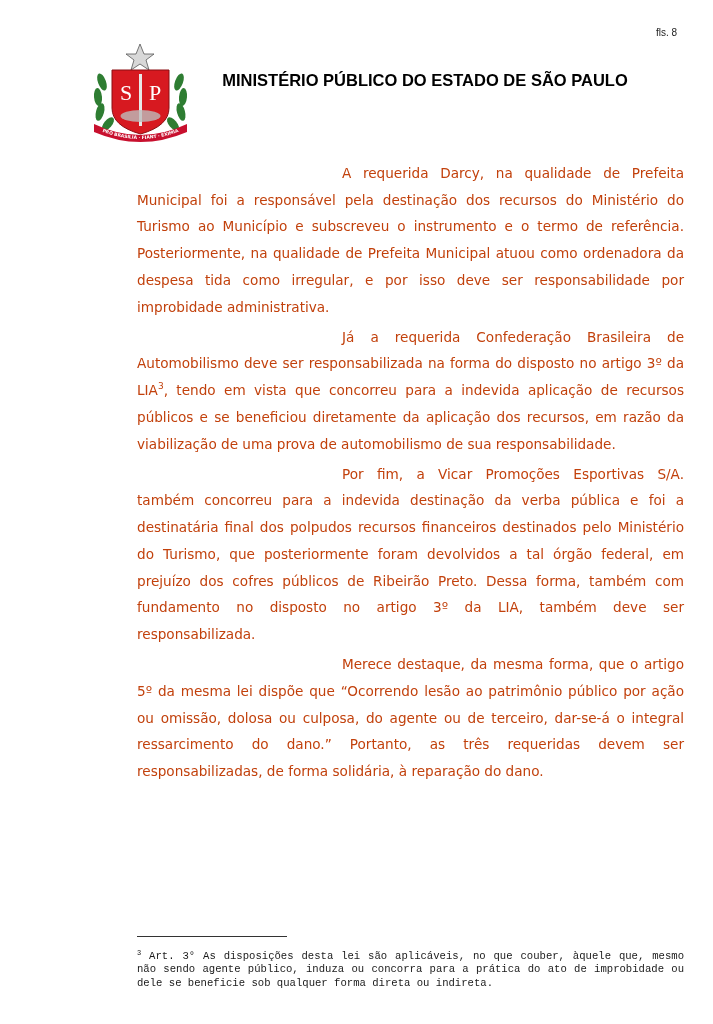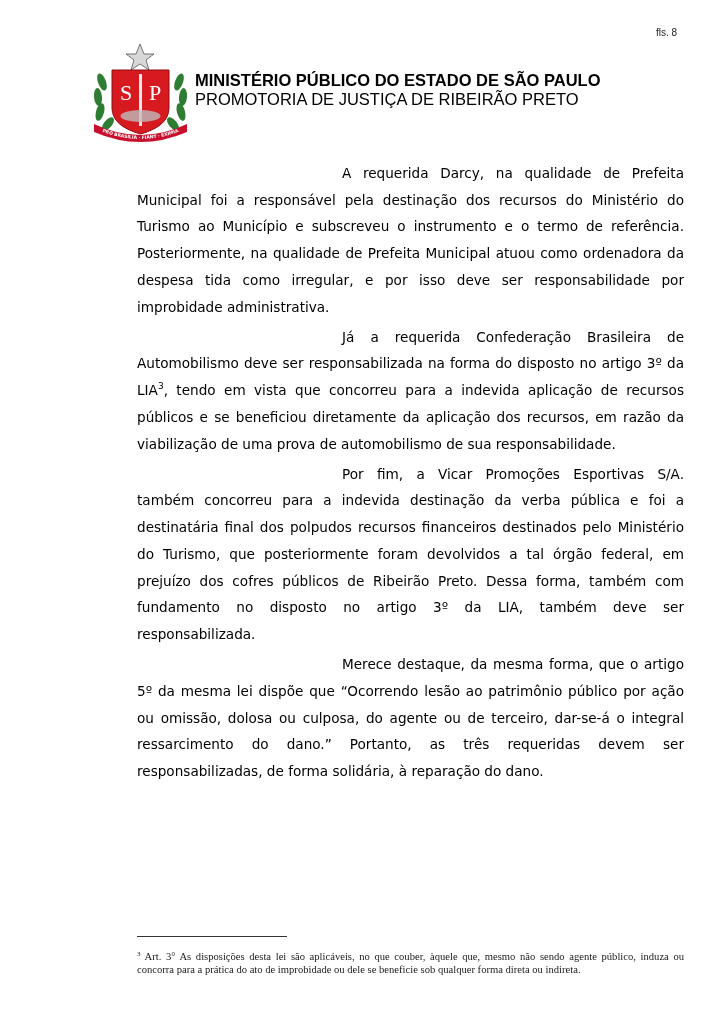--- a/index.html
+++ b/index.html
@@ -1,26 +1,26 @@
 <!DOCTYPE html>
 <html><head>
 <meta charset="utf-8">
 <style>
   html, body { margin: 0; padding: 0; background: #ffffff; }
   body { width: 713px; height: 1024px; position: relative; overflow: hidden; color: #111; }
   .page-num { position: absolute; top: 27px; left: 656px; font-family: "Liberation Sans", sans-serif; font-size: 10px; color: #222; }
   .logo { position: absolute; left: 88px; top: 42px; width: 105px; height: 105px; }
-  .header { position: absolute; left: 195px; top: 71px; width: 460px; text-align: left; font-family: "Liberation Sans", sans-serif; color: #000; }
+  .header { position: absolute; left: 195px; top: 71px; width: 460px; text-align: center; font-family: "Liberation Sans", sans-serif; color: #000; }
   .header .l1 { font-weight: bold; font-size: 16.5px; line-height: 19px; letter-spacing: 0px; }
   .header .l2 { font-size: 16.5px; line-height: 19px; }
-  .body { position: absolute; left: 137px; top: 160px; width: 547px; font-family: "DejaVu Sans", sans-serif; font-size: 13.6px; line-height: 26.7px; color: #000000; }
+  .body { position: absolute; left: 137px; top: 160px; width: 547px; font-family: "DejaVu Sans", sans-serif; font-size: 13.6px; line-height: 26.7px; color: #c2410c; }
   .para { text-align: justify; text-indent: 205px; margin: 0 0 3.5px 0; }
   sup { font-size: 9px; line-height: 0; vertical-align: 6px; }
   .fn-rule { position: absolute; left: 137px; top: 936px; width: 150px; border-top: 1px solid #333; }
-  .footnote { position: absolute; left: 137px; top: 950px; width: 547px; font-family: Liberation Serif, serif; font-size: 10.6px; line-height: 13.3px; text-align: justify; color: #1a1a1a; }
+  .footnote { position: absolute; left: 137px; top: 950px; width: 547px; font-family: Liberation Mono, monospace; font-size: 10.6px; line-height: 13.3px; text-align: justify; color: #1a1a1a; }
   .footnote sup { font-size: 7px; vertical-align: 4px; }
 </style>
 </head>
 <body>
 
 <div class="page-num">fls. 8</div>
 
 <svg class="logo" viewBox="0 0 105 105">
 
   <g fill="#2e7d32">
@@ -46,21 +46,20 @@
 
   <path d="M6 82 Q52.5 104 99 82 L99 90 Q52.5 110 6 90 Z" fill="#c8102e"></path>
   <text font-family="DejaVu Sans, sans-serif" font-size="4.5" fill="#ffffff" font-weight="bold">
     <textPath href="#ribbonPath" startOffset="50%" text-anchor="middle">PRO BRASILIA · FIANT · EXIMIA</textPath>
   </text>
   <path id="ribbonPath" d="M10 88 Q52.5 106 95 88" fill="none"></path>
 </svg>
 
 <div class="header">
   <div class="l1">MINISTÉRIO PÚBLICO DO ESTADO DE SÃO PAULO</div>
-  <div class="l2">PROMOTORIA DE JUSTIÇA DE RIBEIRÃO PRETO</div>
 </div>
 
 <div class="body">
   <p class="para">A requerida Darcy, na qualidade de Prefeita Municipal foi a responsável pela destinação dos recursos do Ministério do Turismo ao Município e subscreveu o instrumento e o termo de referência. Posteriormente, na qualidade de Prefeita Municipal atuou como ordenadora da despesa tida como irregular, e por isso deve ser responsabilidade por improbidade administrativa.</p>
   <p class="para"><span>Já a requerida Confederação Brasileira de Automobilismo deve ser responsabilizada na forma do disposto no artigo 3º da LIA</span><sup>3</sup><span>, tendo em vista que concorreu para a indevida aplicação de recursos públicos e se beneficiou diretamente da aplicação dos recursos, em razão da viabilização de uma prova de automobilismo de sua responsabilidade.</span></p>
   <p class="para">Por fim, a Vicar Promoções Esportivas S/A. também concorreu para a indevida destinação da verba pública e foi a destinatária final dos polpudos recursos financeiros destinados pelo Ministério do Turismo, que posteriormente foram devolvidos a tal órgão federal, em prejuízo dos cofres públicos de Ribeirão Preto. Dessa forma, também com fundamento no disposto no artigo 3º da LIA, também deve ser responsabilizada.</p>
   <p class="para">Merece destaque, da mesma forma, que o artigo 5º da mesma lei dispõe que “Ocorrendo lesão ao patrimônio público por ação ou omissão, dolosa ou culposa, do agente ou de terceiro, dar-se-á o integral ressarcimento do dano.” Portanto, as três requeridas devem ser responsabilizadas, de forma solidária, à reparação do dano.</p>
 </div>
 
 <div class="fn-rule"></div>

